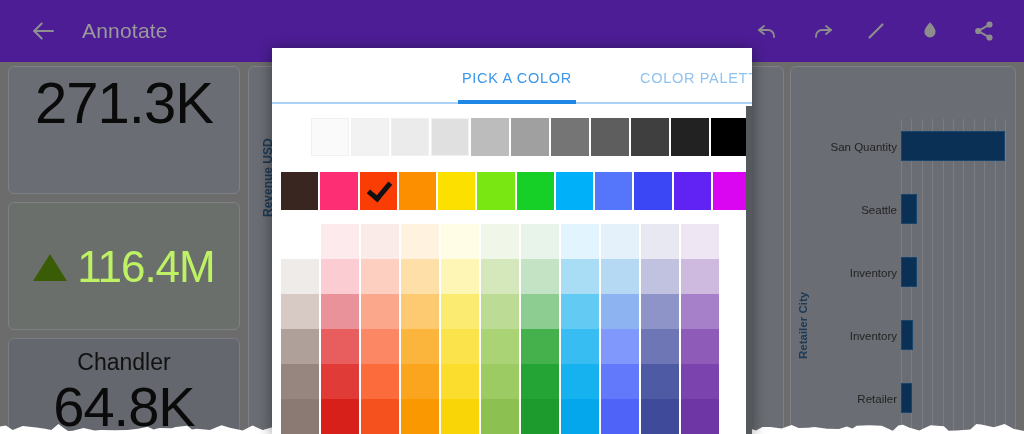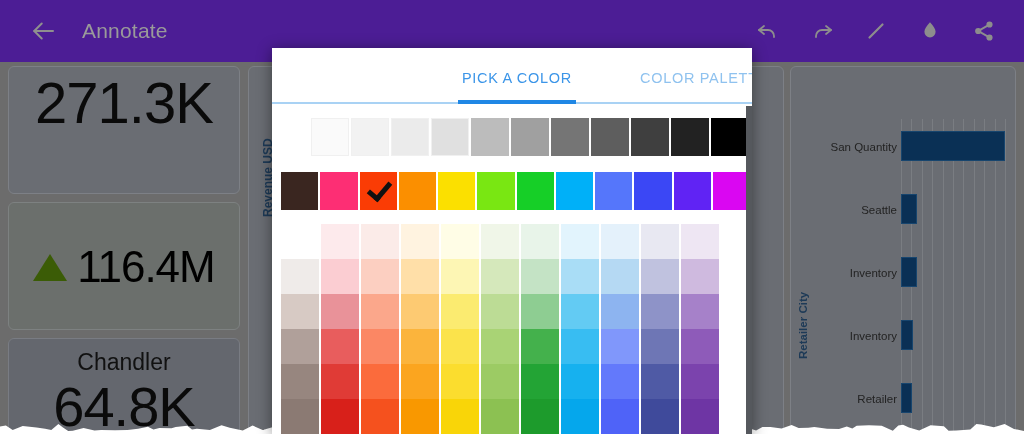--- a/index.html
+++ b/index.html
@@ -31,21 +31,21 @@
     padding-top:8px; overflow:hidden; }
   #kpi-inventory .kpi-label { font-size:23px; color:#111; }
   #kpi-inventory .kpi-value { font-size:58px; color:#0a0a0a; line-height:1.05; margin-top:-2px;
     letter-spacing:-1px; }
   #kpi-margin { height:128px; background:#6b6f6c; border:1px solid #7d8181; border-radius:6px;
     display:flex; flex-direction:column; align-items:center; justify-content:center; overflow:hidden; }
   #kpi-margin .kpi-label { font-size:16px; color:#111; }
   #kpi-margin .kpi-row { display:flex; align-items:center; gap:10px; margin-top:2px; }
   #margin-tri { width:0; height:0; border-left:17px solid transparent; border-right:17px solid transparent;
     border-bottom:27px solid #3b5c06; }
-  #kpi-margin .kpi-value { font-size:44px; color:#000000; letter-spacing:-1px; }
+  #kpi-margin .kpi-value { font-size:44px; color:#bef264; letter-spacing:-1px; }
   #kpi-quantity { flex:1; background:#64676e; border:1px solid #797c83; border-radius:6px;
     display:flex; flex-direction:column; align-items:center; padding-top:10px; overflow:hidden; }
   #kpi-quantity .kpi-label { font-size:23px; color:#111; }
   #kpi-quantity .kpi-value { font-size:56px; color:#0a0a0a; letter-spacing:-1px; margin-top:-2px; }
 
   
   #center-col { position:absolute; left:248px; top:4px; right:240px; bottom:-4px;
     background:#6a6d73; border:1px solid #7d8086; border-radius:6px; overflow:hidden; }
   #center-title { font-size:16px; color:#222; margin:6px 0 0 22px; }
   #center-ylabel { position:absolute; left:12px; top:150px; transform:rotate(-90deg);

